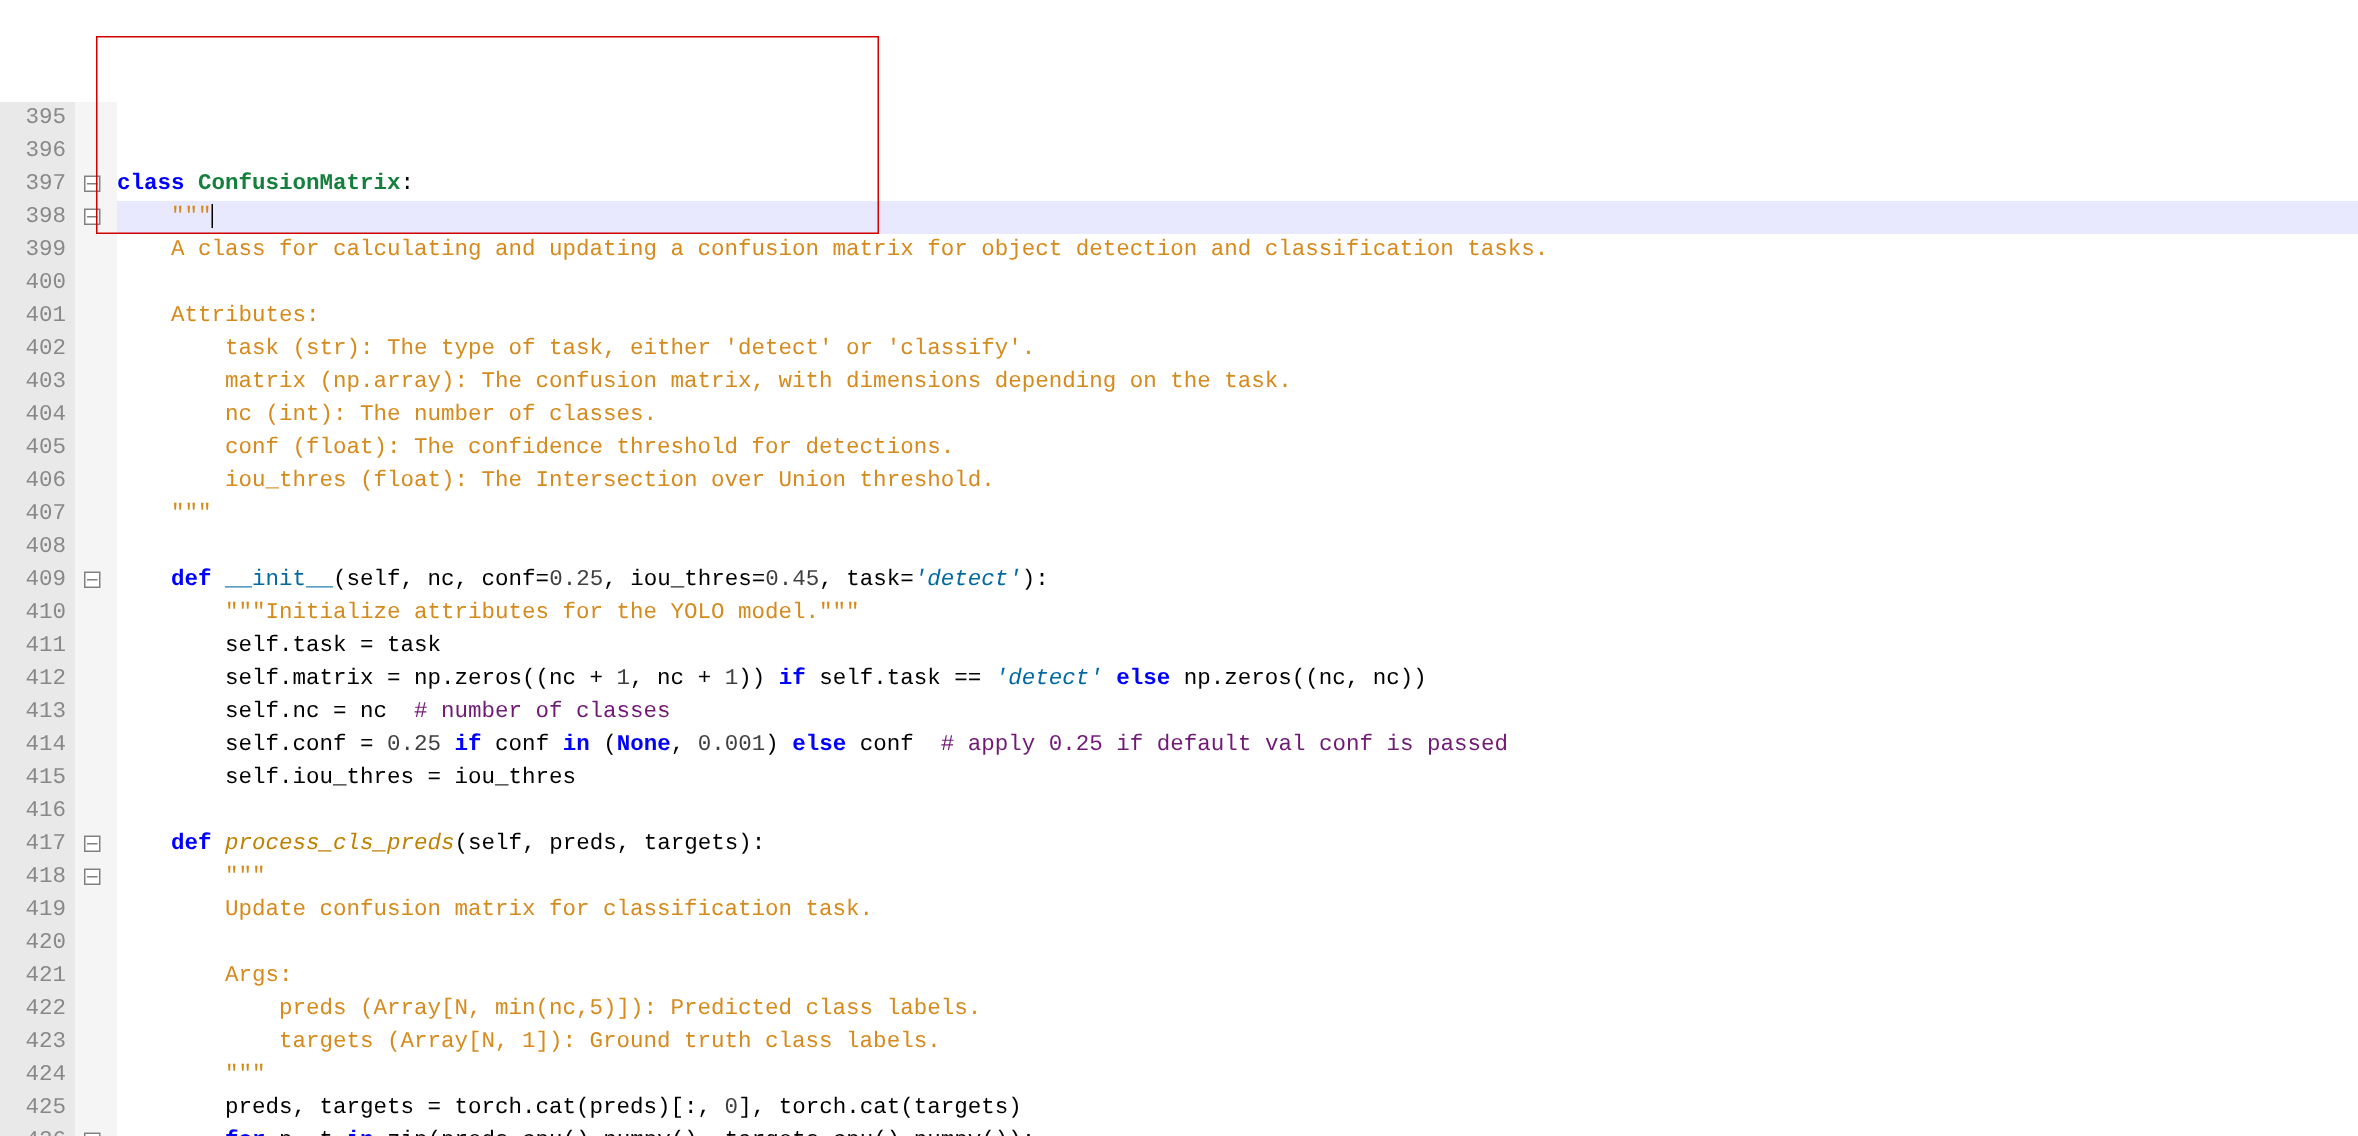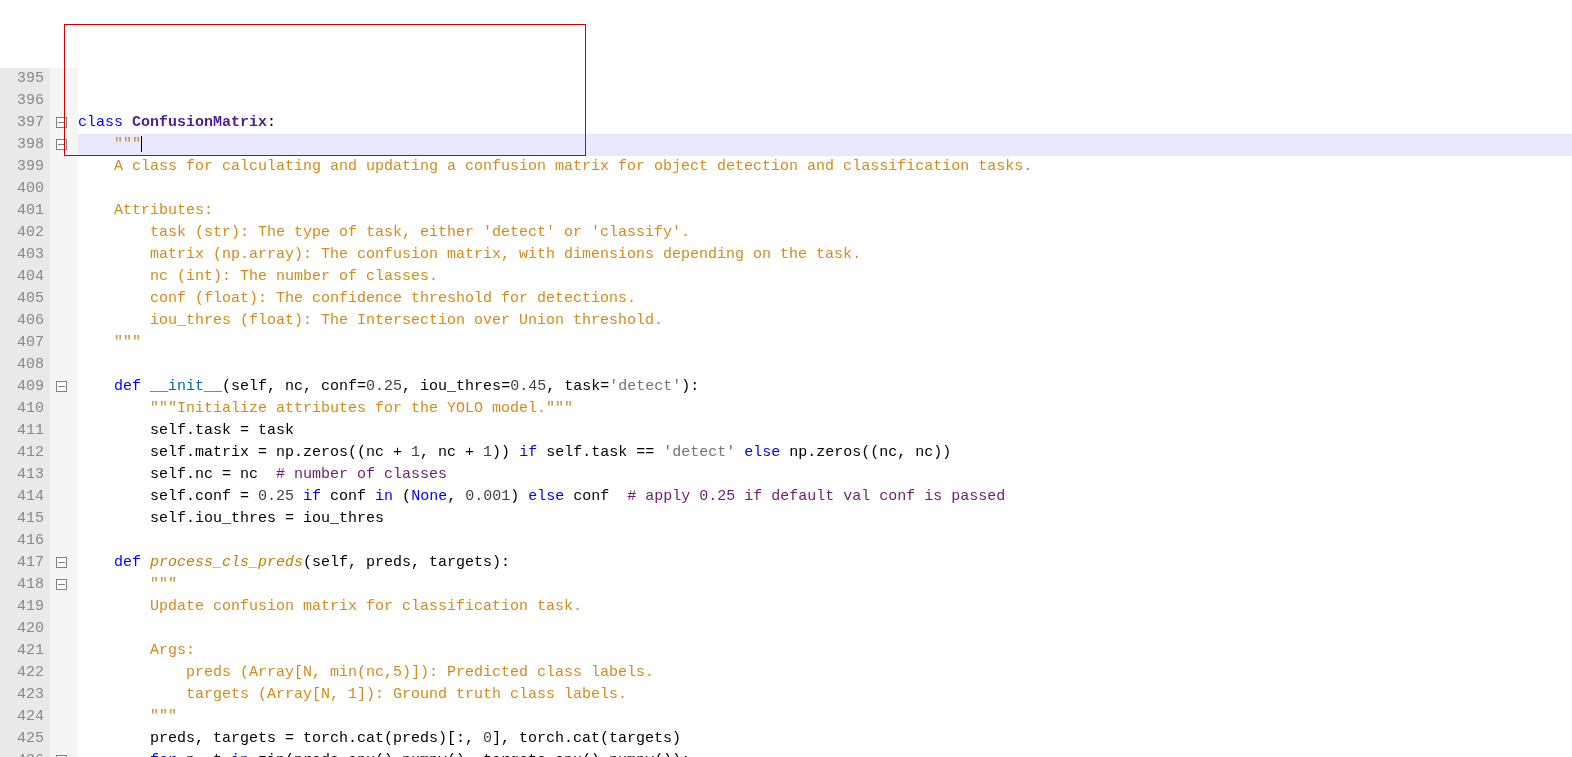--- a/index.html
+++ b/index.html
@@ -45,25 +45,25 @@
     border-top: 1px solid #808080;
   }
   .code {
     flex: 1;
     line-height: 22px;
   }
   .line { height: 22px; }
   .hl { background: #e8e8ff; }
   .gutter .line, .foldcol .line, .code .line { display: block; }
 
-  .kw   { color: #0000ff; font-weight: normal; }
-  .cls  { color: #4c1d95; font-weight: bold; font-family: Liberation Mono, monospace; }
+  .kw   { color: #0000ff; font-weight: bold; }
+  .cls  { color: #15803d; font-weight: bold; font-family: Liberation Mono, monospace; }
   .fn   { color: #c08000; font-style: italic; }
   .doc  { color: #d58a1c; }
-  .str  { color: #737373; }
+  .str  { color: #0369a1; font-style: italic; }
   .cmt  { color: #701a75; }
   .num  { color: #404040; }
   .id   { color: #000000; }
   .punct{ color: #000000; }
   .magic{ color: #0369a1; }
 
   .redbox {
     position: absolute;
     border: 1px solid #d00000;
     pointer-events: none;

